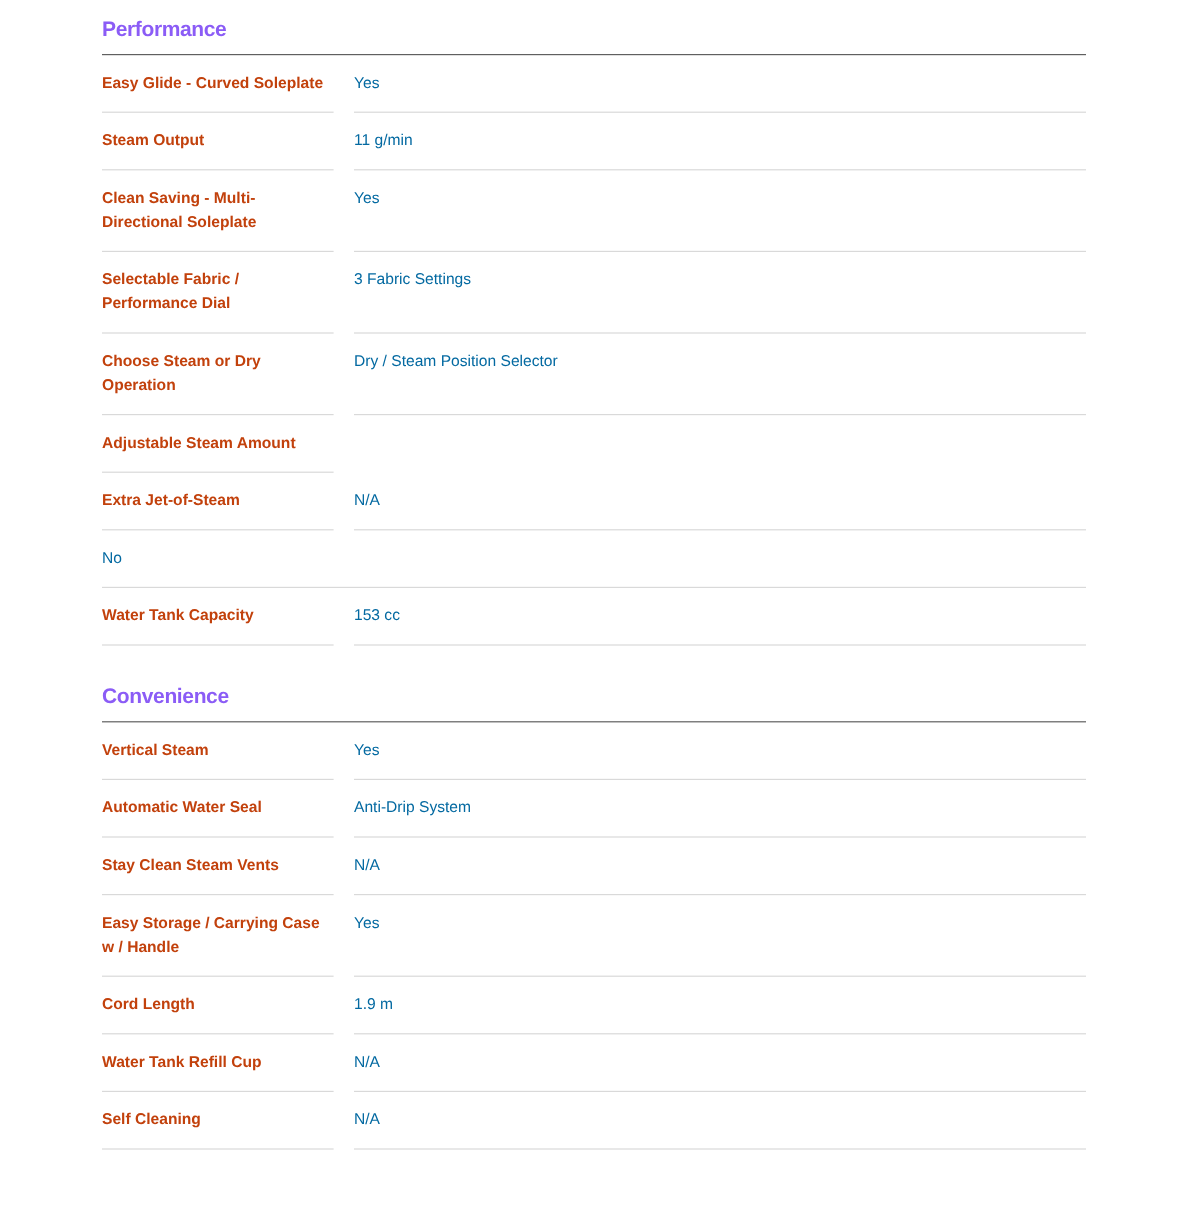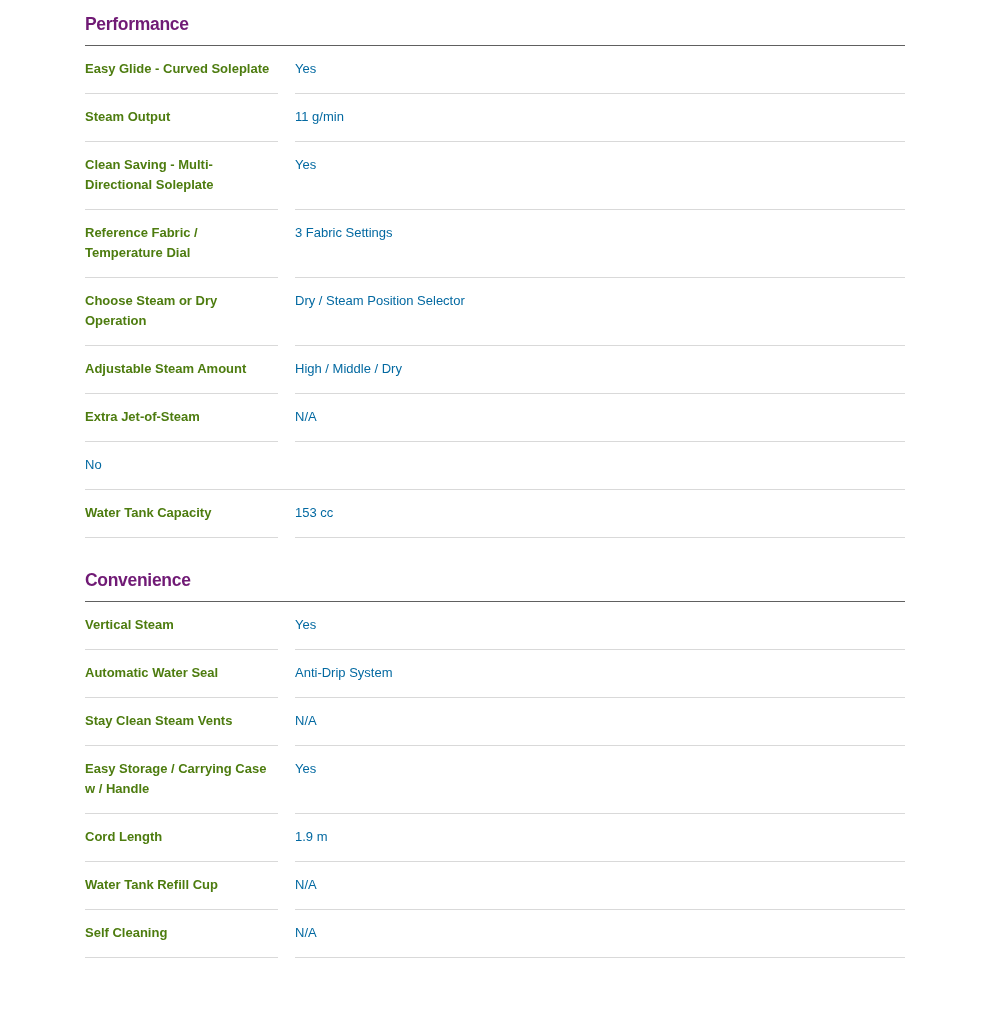--- a/index.html
+++ b/index.html
@@ -21,42 +21,42 @@
   .spec-section + .spec-section {
     margin-top: 31px;
   }
   .section-title {
     margin: 0;
     font-size: 17.5px;
     line-height: 22px;
     font-weight: bold;
     font-stretch: condensed;
     letter-spacing: -0.3px;
-    color: #701a75;
+    color: #8b5cf6;
   }
   .section-divider {
     height: 0;
     border: none;
     border-top: 1px solid #606060;
     margin: 10px 0 0 0;
   }
   .spec-row {
     display: flex;
     align-items: stretch;
   }
   .spec-label {
     width: 193px;
     flex: 0 0 193px;
     margin-right: 17px;
     padding: 13px 0 14px 0;
     border-bottom: 1px solid #d9d9d9;
     font-size: 13px;
     line-height: 20px;
     font-weight: bold;
-    color: #4d7c0f;
+    color: #c2410c;
     box-sizing: border-box;
   }
   .spec-value {
     flex: 1 1 auto;
     padding: 13px 0 14px 0;
     border-bottom: 1px solid #d9d9d9;
     font-size: 13px;
     line-height: 20px;
     font-weight: normal;
     color: #0369a1;
@@ -76,30 +76,29 @@
       </div>
       <div class="spec-row">
         <div class="spec-label">Steam Output</div>
         <div class="spec-value">11 g/min</div>
       </div>
       <div class="spec-row">
         <div class="spec-label">Clean Saving - Multi-Directional Soleplate</div>
         <div class="spec-value">Yes</div>
       </div>
       <div class="spec-row">
-        <div class="spec-label">Reference Fabric / Temperature Dial</div>
+        <div class="spec-label">Selectable Fabric / Performance Dial</div>
         <div class="spec-value">3 Fabric Settings</div>
       </div>
       <div class="spec-row">
         <div class="spec-label">Choose Steam or Dry Operation</div>
         <div class="spec-value">Dry / Steam Position Selector</div>
       </div>
       <div class="spec-row">
         <div class="spec-label">Adjustable Steam Amount</div>
-        <div class="spec-value">High / Middle / Dry</div>
       </div>
       <div class="spec-row">
         <div class="spec-label">Extra Jet-of-Steam</div>
         <div class="spec-value">N/A</div>
       </div>
       <div class="spec-row">
         <div class="spec-value">No</div>
       </div>
       <div class="spec-row">
         <div class="spec-label">Water Tank Capacity</div>

